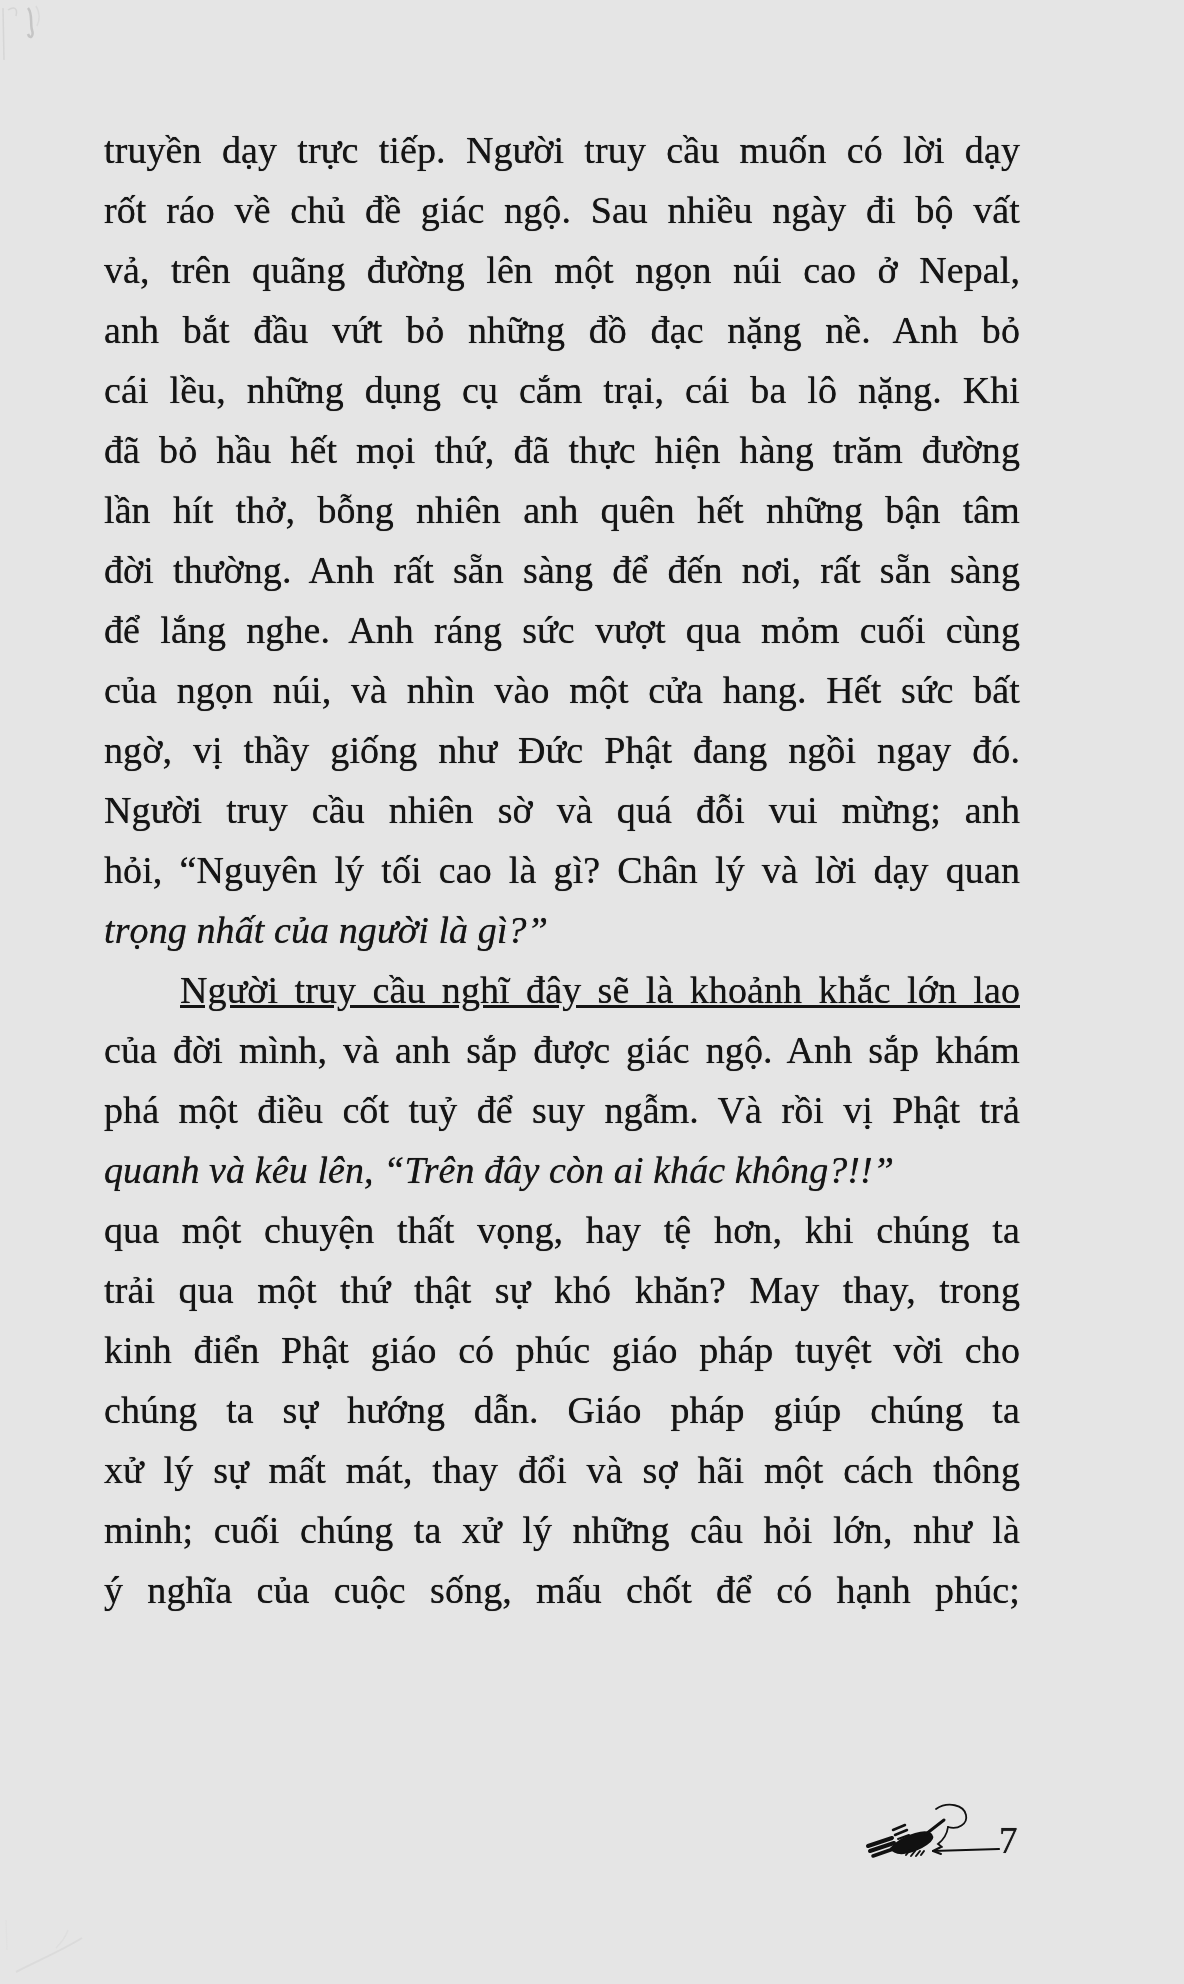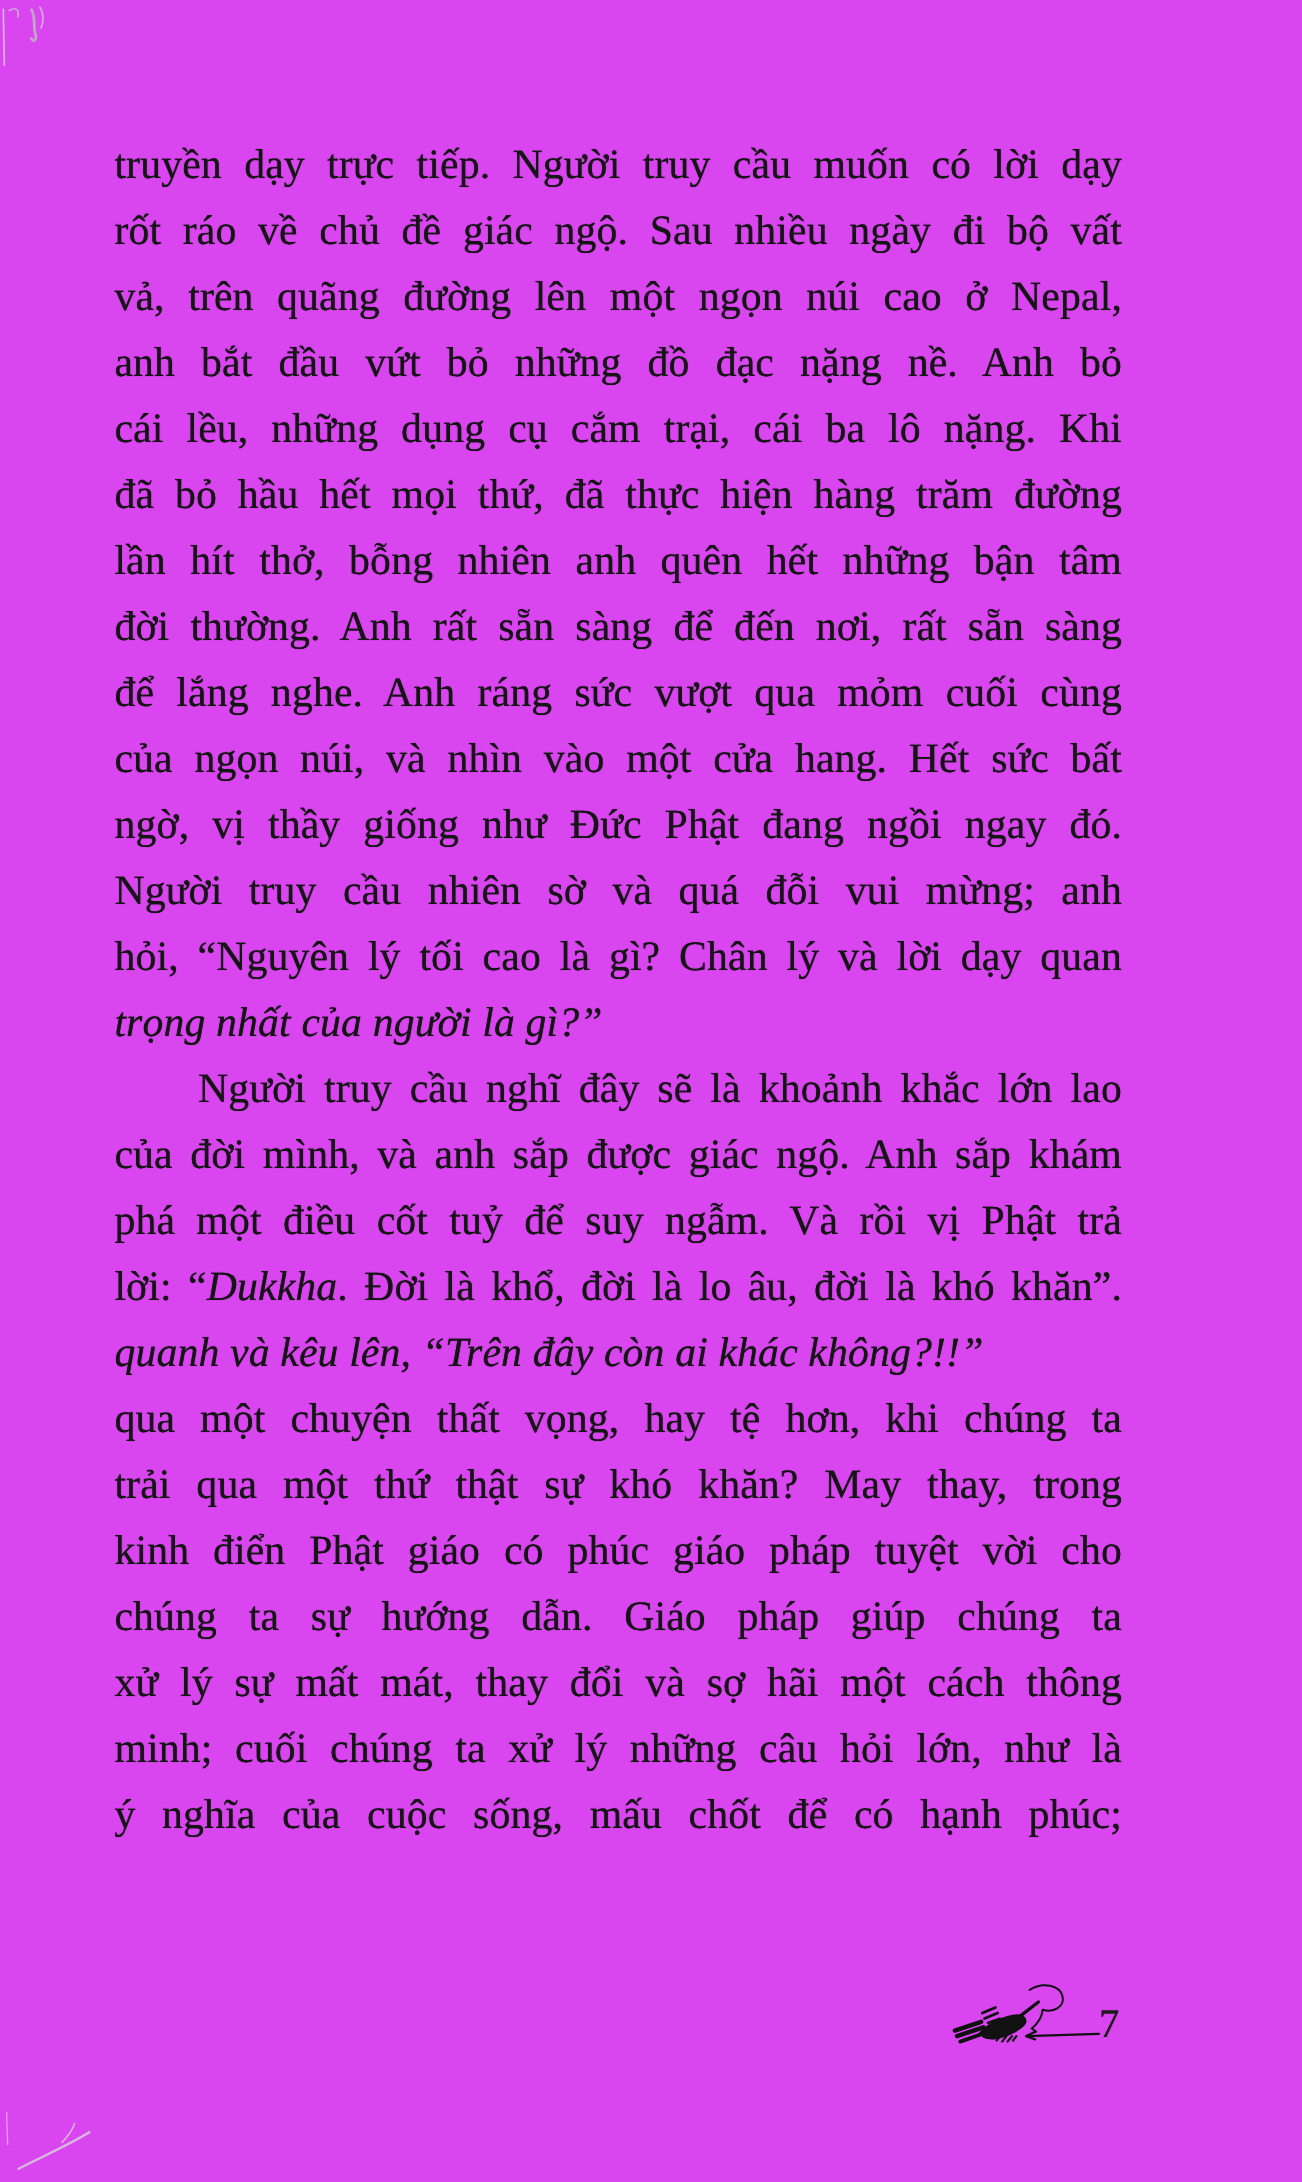--- a/index.html
+++ b/index.html
@@ -7,21 +7,21 @@
     width: 1184px;
     height: 1984px;
     background: #ffffff;
     position: relative;
     overflow: hidden;
     font-family: "Liberation Serif", "DejaVu Serif", serif;
   }
   .page {
     position: absolute;
     inset: 0;
-    background: #d946ef;
+    background: #e5e5e5;
   }
   .text-block {
     position: absolute;
     left: 104px;
     top: 120px;
     width: 916px;
     color: #151515;
   }
   .line {
     height: 60px;
@@ -31,20 +31,21 @@
     text-align-last: justify;
     text-shadow: 0 0 0.7px rgba(10,10,10,0.85);
     letter-spacing: 0.1px;
   }
   .line.para-end {
     text-align-last: auto;
     font-style: italic;
   }
   .line.indent {
     text-indent: 76px;
+    text-decoration: underline;
   }
   .line i { font-style: italic; }
   .page-number {
     position: absolute;
     left: 999px;
     top: 1822px;
     font-size: 37px;
     line-height: 37px;
     color: #1a1a1a;
     text-shadow: 0 0 0.7px rgba(10,10,10,0.85);
@@ -88,21 +89,20 @@
       <div class="line">đời thường. Anh rất sẵn sàng để đến nơi, rất sẵn sàng</div>
       <div class="line">để lắng nghe. Anh ráng sức vượt qua mỏm cuối cùng</div>
       <div class="line">của ngọn núi, và nhìn vào một cửa hang. Hết sức bất</div>
       <div class="line">ngờ, vị thầy giống như Đức Phật đang ngồi ngay đó.</div>
       <div class="line">Người truy cầu nhiên sờ và quá đỗi vui mừng; anh</div>
       <div class="line">hỏi, “Nguyên lý tối cao là gì? Chân lý và lời dạy quan</div>
       <div class="line para-end">trọng nhất của người là gì?”</div>
       <div class="line indent">Người truy cầu nghĩ đây sẽ là khoảnh khắc lớn lao</div>
       <div class="line">của đời mình, và anh sắp được giác ngộ. Anh sắp khám</div>
       <div class="line">phá một điều cốt tuỷ để suy ngẫm. Và rồi vị Phật trả</div>
-      <div class="line">lời: “<i>Dukkha</i>. Đời là khổ, đời là lo âu, đời là khó khăn”.</div>
       <div class="line para-end">quanh và kêu lên, “Trên đây còn ai khác không?!!”</div>
       <div class="line">qua một chuyện thất vọng, hay tệ hơn, khi chúng ta</div>
       <div class="line">trải qua một thứ thật sự khó khăn? May thay, trong</div>
       <div class="line">kinh điển Phật giáo có phúc giáo pháp tuyệt vời cho</div>
       <div class="line">chúng ta sự hướng dẫn. Giáo pháp giúp chúng ta</div>
       <div class="line">xử lý sự mất mát, thay đổi và sợ hãi một cách thông</div>
       <div class="line">minh; cuối chúng ta xử lý những câu hỏi lớn, như là</div>
       <div class="line">ý nghĩa của cuộc sống, mấu chốt để có hạnh phúc;</div>
     </div>
 

